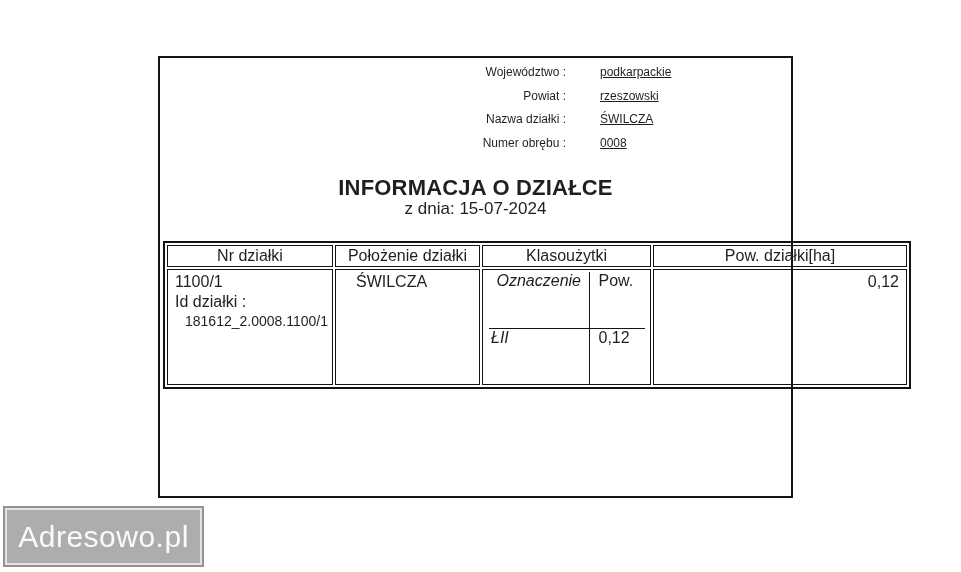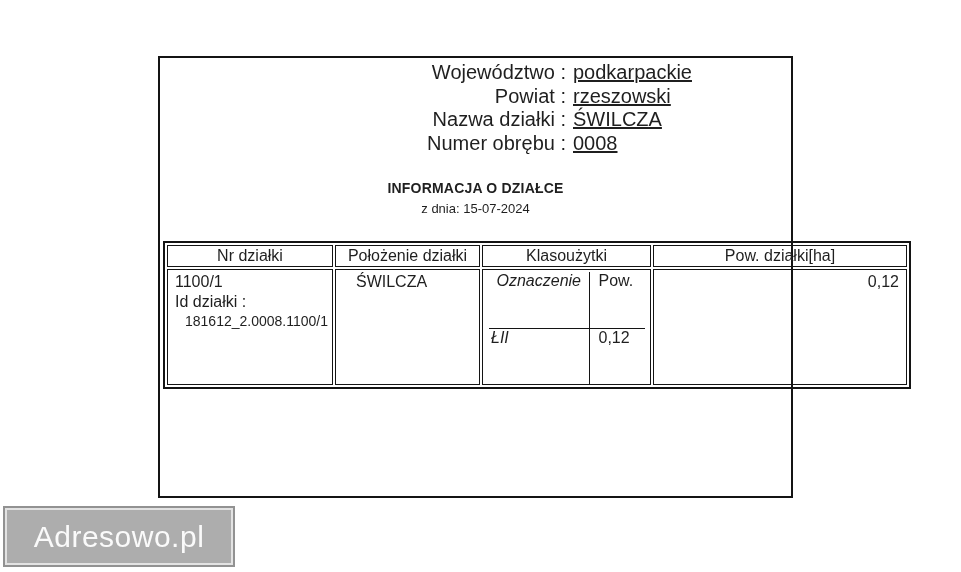--- a/index.html
+++ b/index.html
@@ -16,34 +16,34 @@
   
   .doc {
     position:absolute; left:158px; top:56px;
     width:635px; height:442px;
     border:2px solid #141414;
     background:#ffffff;
   }
 
   
   .hdrblock { margin-top:3px; }
-  .hrow { display:flex; line-height:23.5px; font-size:20px; }
+  .hrow { display:flex; line-height:23.5px; font-size:12px;gap:27px; }
   .hlabel { flex:0 0 406px; text-align:right; white-space:nowrap; }
   .hvalue { padding-left:7px; white-space:nowrap;text-decoration:underline; }
 
   .title {
     margin-top:22px;
     text-align:center;
-    font-size:14px; font-weight:bold;
+    font-size:22px; font-weight:bold;
     line-height:22px;
     letter-spacing:0.2px;
   }
   .subtitle {
     text-align:center;
-    font-size:13px; line-height:20px;
+    font-size:17px; line-height:20px;
   }
 
   
   .regblock { margin-top:19px; }
   .rrow { display:flex; padding-left:8px; line-height:23.5px; font-size:16px; }
   .rlabel { flex:0 0 169px; white-space:nowrap; }
   .rvalue { white-space:nowrap; }
 
   
   table.main {
@@ -91,21 +91,21 @@
     padding:0 0 0 2px;
   }
   table.sub td.subA { border-right:1px solid #141414;font-style:italic; }
   table.sub tr.subhead td { border-bottom:1px solid #141414; }
   table.sub tr.subhead td.subA { text-align:center; padding:0; }
   table.sub td.subB { padding-left:9px; }
 
   
   .wm {
     position:absolute; left:3px; top:506px;
-    width:232px; height:61px;
+    width:201px; height:61px;
     background:#adadad;
     border:2px solid #929292;
     box-shadow: inset 0 0 0 2px #e3e3e3;
     display:flex; align-items:center; justify-content:center;
     cursor:pointer;
   }
   .wm-text {
     color:#fafafa;
     font-size:30px;
     line-height:30px;

